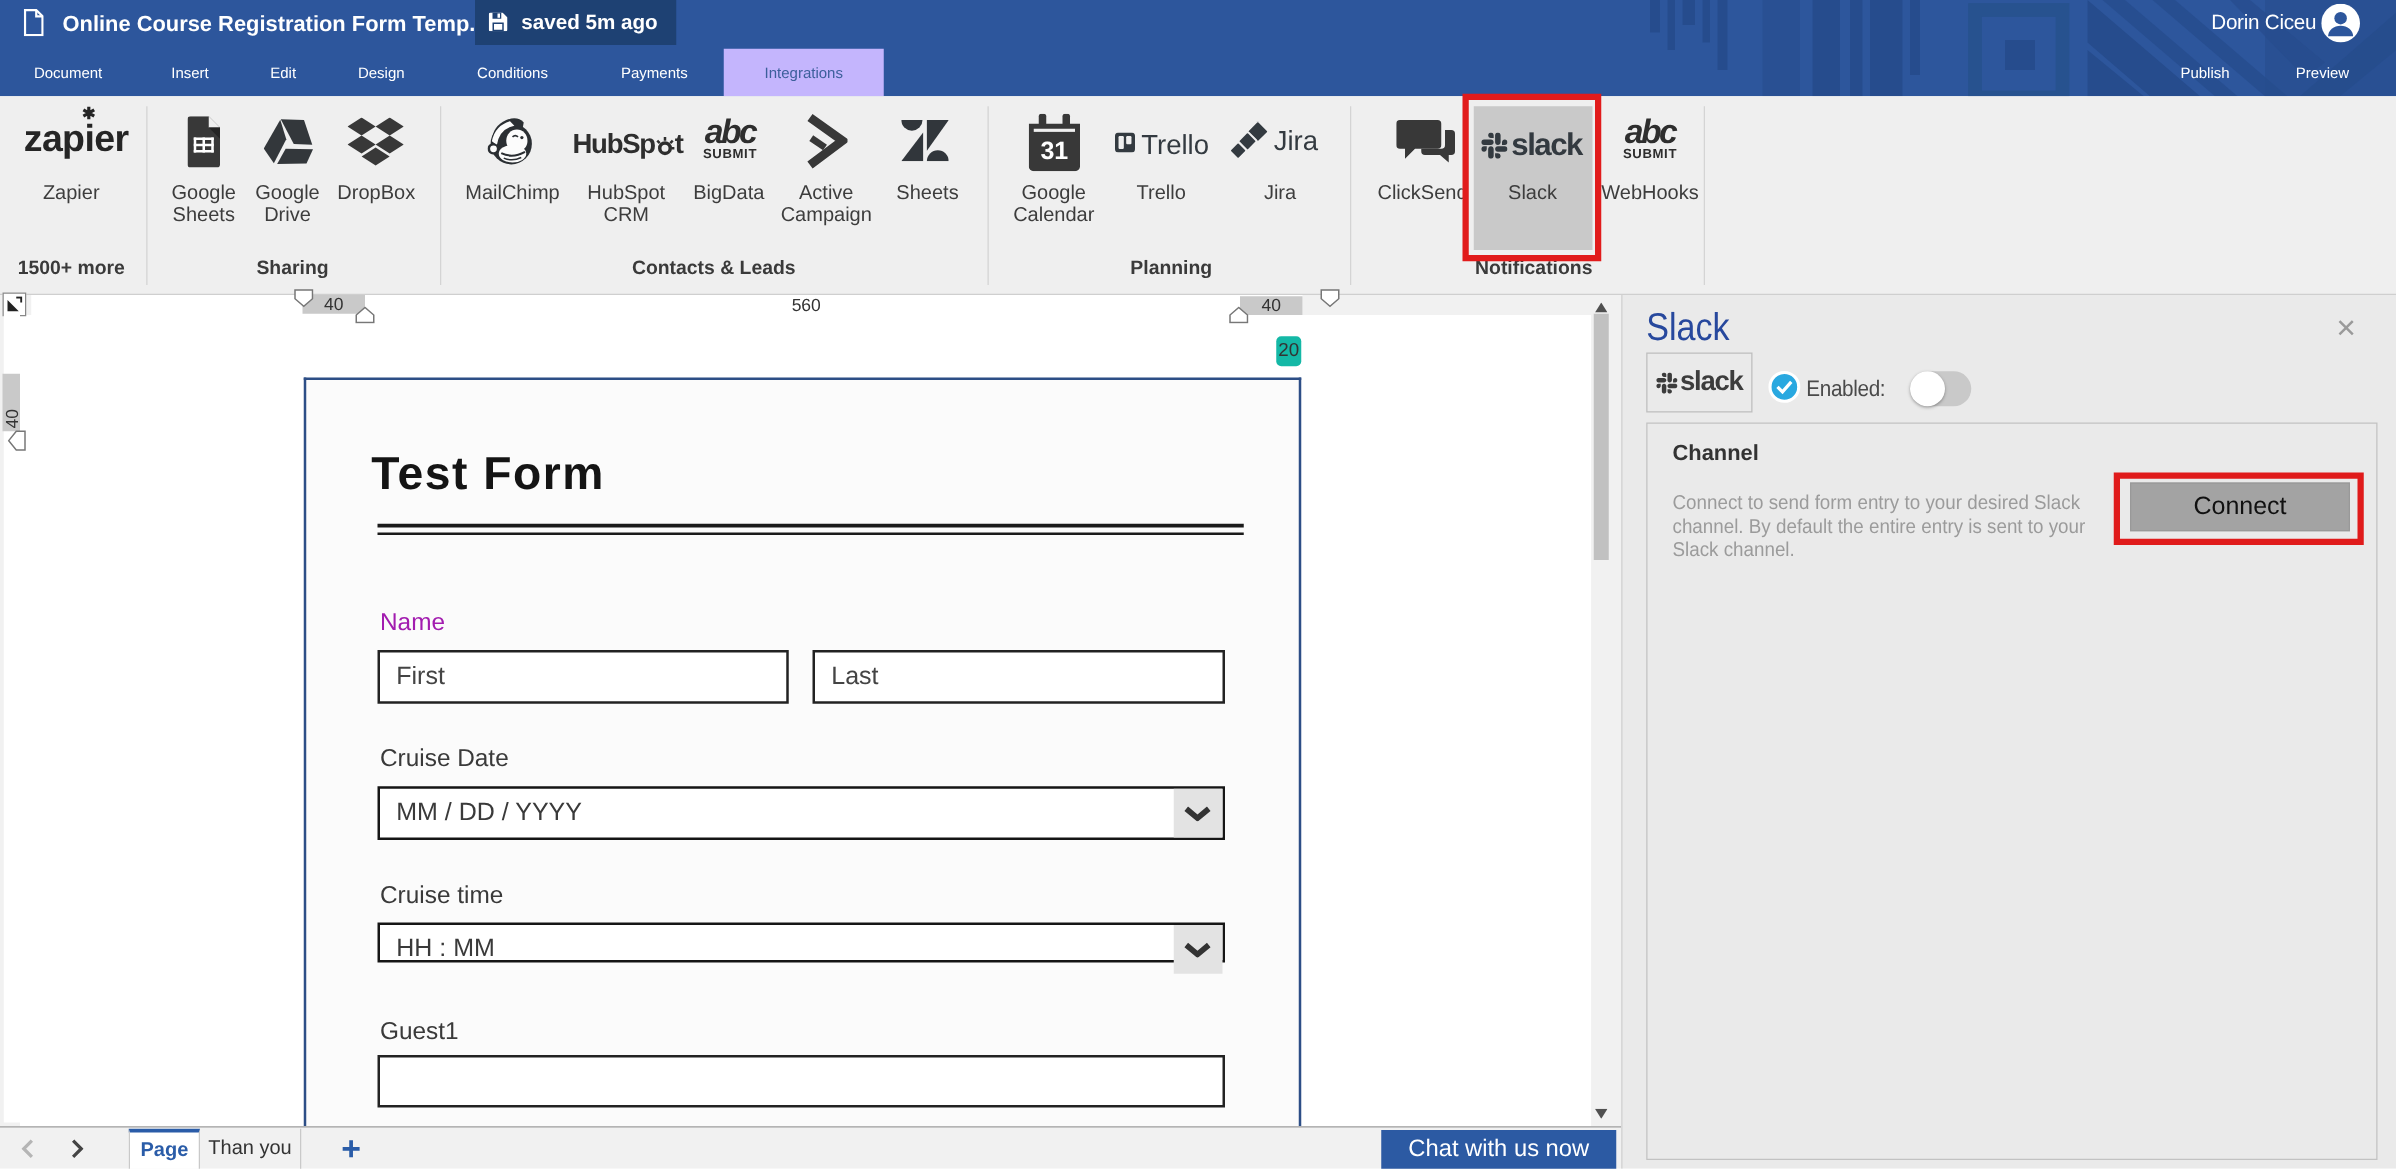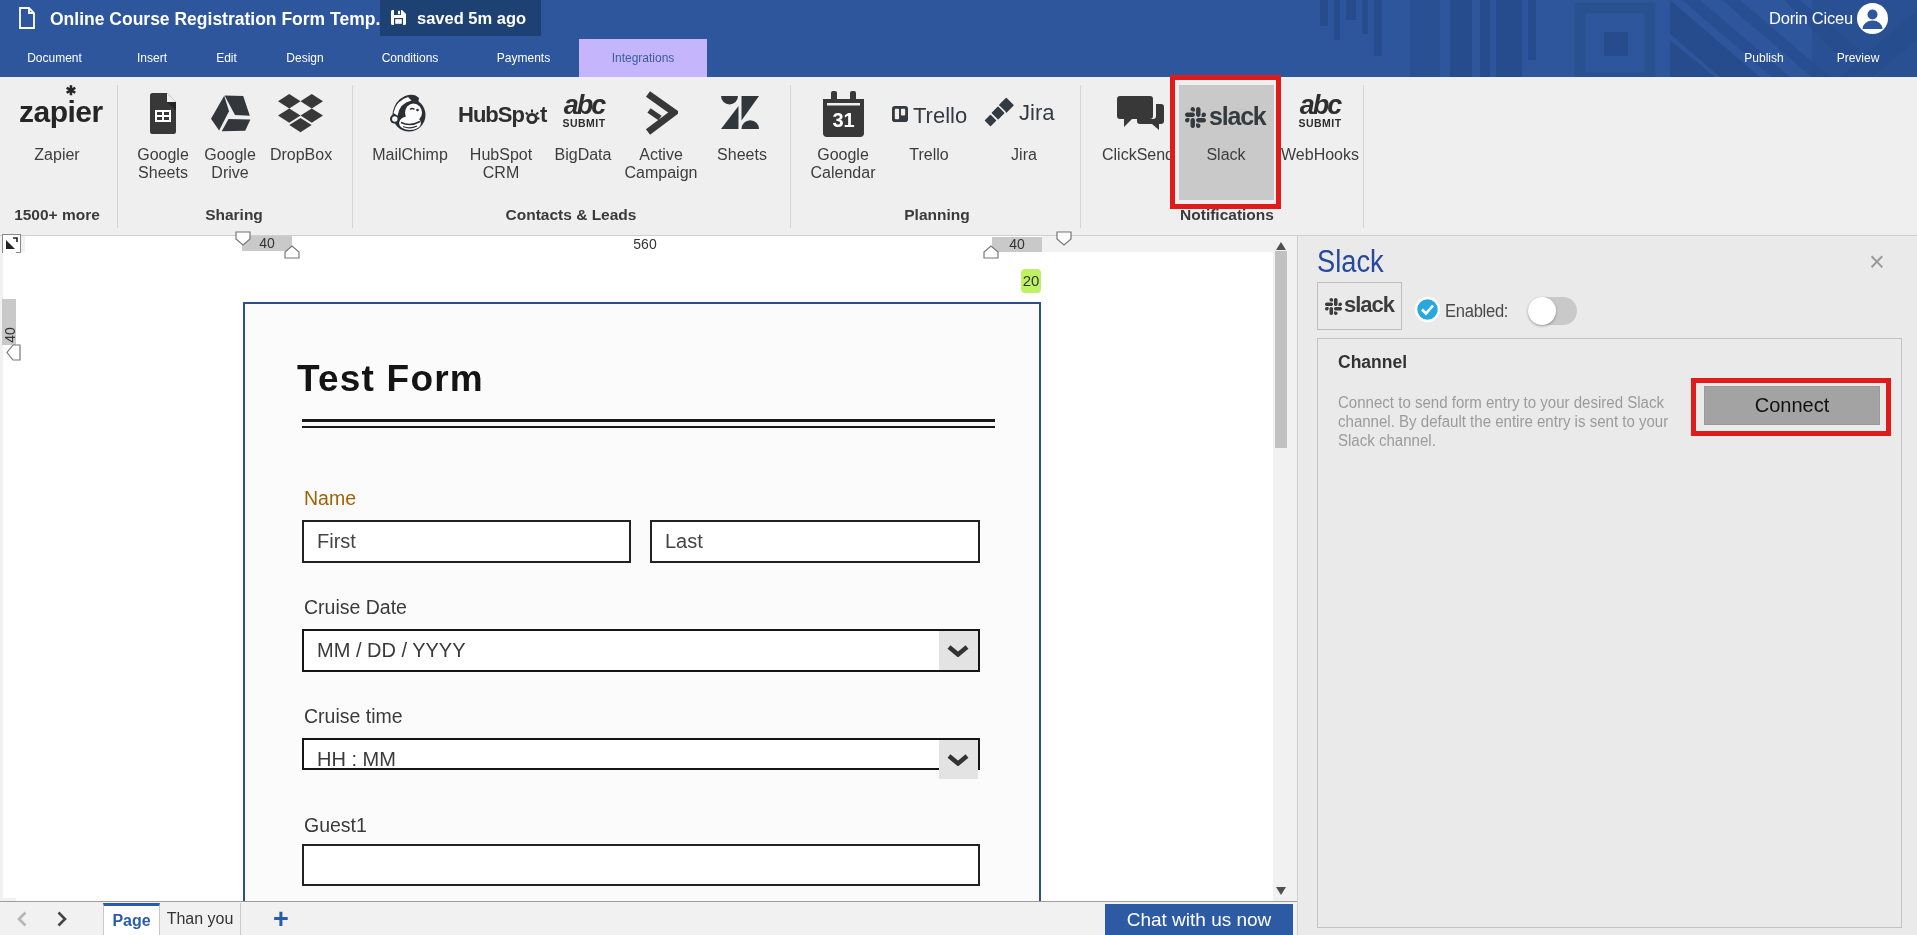--- a/index.html
+++ b/index.html
@@ -275,42 +275,42 @@
 
   <div class="abs" style="left:3px;top:16px;width:13px;height:646px;background:#fff;"></div>
   <div class="abs" style="left:2px;top:63px;width:14px;height:46px;background:#c9c9c9;color:#333;font-size:14px;text-align:center;"><span style="display:inline-block;transform:rotate(-90deg) translate(-14px,0);transform-origin:center;line-height:14px;margin-top:15px;">40</span></div>
   <svg class="abs" style="left:6px;top:108px" width="15" height="17" viewBox="0 0 15 17">
       <path d="M14 1 v15 h-7 l-6 -7.5 6 -7.5 z" fill="#fff" stroke="#777" stroke-width="1.2"></path>
     </svg>
 
   <div class="abs" style="left:243px;top:66px;width:798px;height:599px;background:#fbfbfb;border:2.5px solid #2d4e86;border-bottom:none;">
     <div class="abs" style="left:52px;top:54px;font-size:37px;font-weight:bold;color:#141414;letter-spacing:1.2px;">Test Form</div>
     <div class="abs" style="left:57px;top:115px;width:693px;height:9px;border-top:3px solid #1a1a1a;border-bottom:2px solid #1a1a1a;"></div>
-    <div class="abs" style="left:59px;top:183px;font-size:19.5px;color:#a16207;">Name</div>
+    <div class="abs" style="left:59px;top:183px;font-size:19.5px;color:#a21caf;">Name</div>
     <div class="abs" style="left:57px;top:216px;width:329px;height:43px;background:#fff;border:2px solid #222;font-size:20px;color:#444;line-height:39px;padding-left:13px;">First</div>
     <div class="abs" style="left:405px;top:216px;width:330px;height:43px;background:#fff;border:2px solid #222;font-size:20px;color:#444;line-height:39px;padding-left:13px;">Last</div>
     <div class="abs" style="left:59px;top:292px;font-size:19.5px;color:#3a3a3a;">Cruise Date</div>
     <div class="abs" style="left:57px;top:325px;width:678px;height:43px;background:#fff;border:2px solid #151515;font-size:20px;color:#3a3a3a;line-height:39px;padding-left:13px;">MM / DD / YYYY
       <div class="abs" style="right:0;top:0;width:39px;height:39px;background:#e3e3e3;"></div>
       <svg class="abs" style="right:9px;top:14px" width="22" height="12" viewBox="0 0 22 12">
           <path d="M2 2 L11 9.5 L20 2" fill="none" stroke="#333" stroke-width="4.5"></path>
         </svg>
     </div>
     <div class="abs" style="left:59px;top:401px;font-size:19.5px;color:#3a3a3a;">Cruise time</div>
     <div class="abs" style="left:57px;top:434px;width:678px;height:32px;background:#fff;border:2px solid #151515;font-size:20px;color:#3a3a3a;line-height:39px;padding-left:13px;">HH : MM
       <div class="abs" style="right:0;top:0;width:39px;height:39px;background:#e3e3e3;"></div>
       <svg class="abs" style="right:9px;top:14px" width="22" height="12" viewBox="0 0 22 12">
           <path d="M2 2 L11 9.5 L20 2" fill="none" stroke="#333" stroke-width="4.5"></path>
         </svg>
     </div>
     <div class="abs" style="left:59px;top:510px;font-size:19.5px;color:#3a3a3a;">Guest1</div>
     <div class="abs" style="left:57px;top:540px;width:678px;height:42px;background:#fff;border:2px solid #222;"></div>
   </div>
 
-  <div class="abs" style="left:1021px;top:33px;width:20px;height:24px;background:#bef264;border-radius:4px;color:#333;font-size:15px;text-align:center;line-height:24px;">20</div>
+  <div class="abs" style="left:1021px;top:33px;width:20px;height:24px;background:#14b8a6;border-radius:4px;color:#333;font-size:15px;text-align:center;line-height:24px;">20</div>
 
   <div class="abs" style="left:1273px;top:0;width:16px;height:665px;background:#f1f1f1;"></div>
   <svg class="abs" style="left:1276px;top:6px" width="10" height="8" viewBox="0 0 10 8">
       <path d="M5 0 L10 8 L0 8 Z" fill="#505050"></path>
     </svg>
   <svg class="abs" style="left:1276px;top:651px" width="10" height="8" viewBox="0 0 10 8">
       <path d="M5 8 L10 0 L0 0 Z" fill="#505050"></path>
     </svg>
   <div class="abs" style="left:1275px;top:15px;width:12px;height:197px;background:#c1c1c1;"></div>
 </div>

